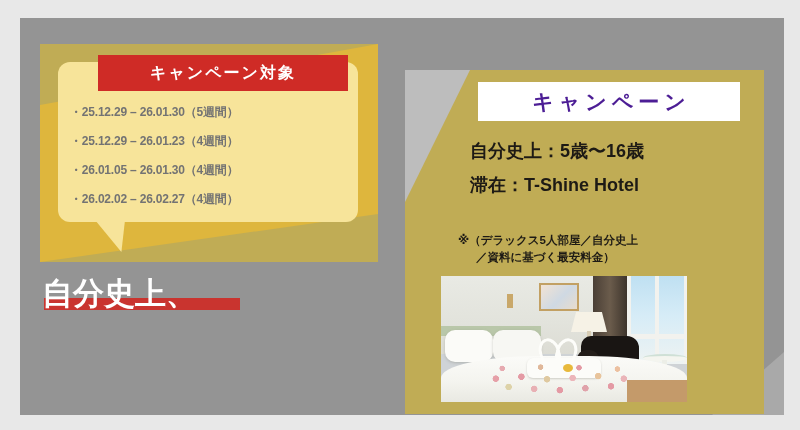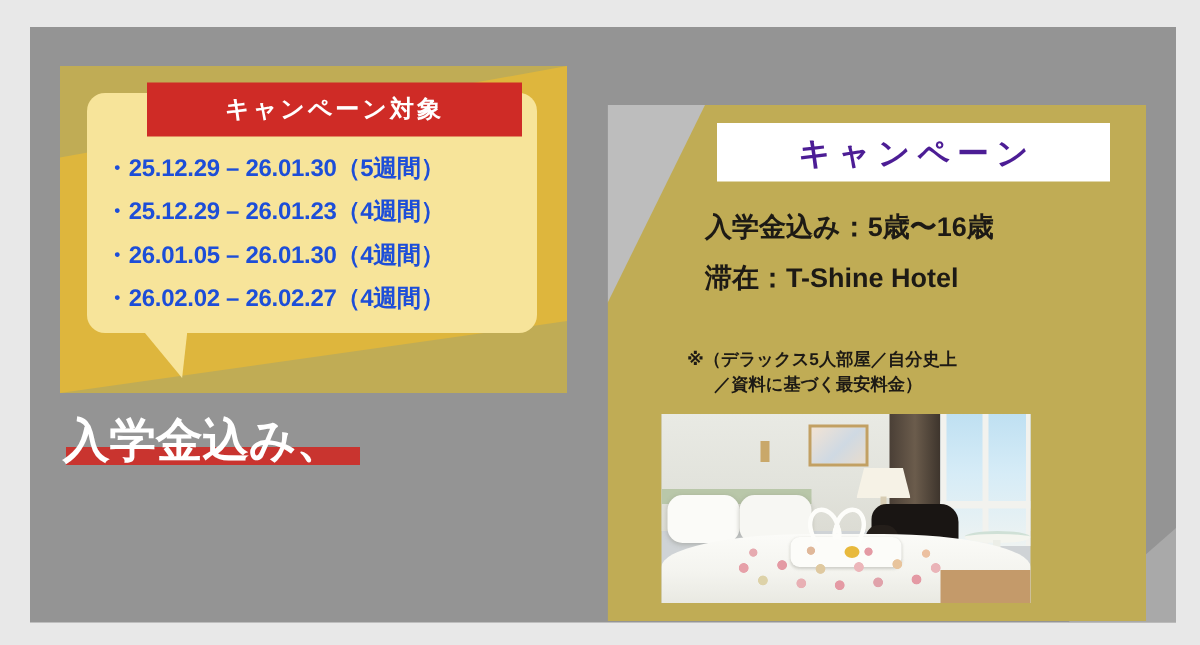--- a/index.html
+++ b/index.html
@@ -57,22 +57,22 @@
     color:#ffffff;
     font-size:16px;
     font-weight:bold;
     letter-spacing:2px;
   }
   .date-list {
     position:absolute; left:70px; top:98px;
     width:300px;
   }
   .date-item {
-    color:#1d4ed8;
-    font-size:16px;
+    color:#737373;
+    font-size:12px;
     font-weight:bold;
     line-height:29px;
     white-space:nowrap;
     letter-spacing:-0.2px;
   }
 
   
   .slogan {
     position:absolute; left:42px; top:272px;
     width:370px;
@@ -307,33 +307,33 @@
   <div class="date-list">
     <div class="date-item">・25.12.29 – 26.01.30（5週間）</div>
     <div class="date-item">・25.12.29 – 26.01.23（4週間）</div>
     <div class="date-item">・26.01.05 – 26.01.30（4週間）</div>
     <div class="date-item">・26.02.02 – 26.02.27（4週間）</div>
   </div>
 
   <div class="slogan">
     <div class="slogan-line">
       <span class="slogan-bar bar1"></span>
-      <span class="slogan-text">入学金込み、</span>
+      <span class="slogan-text">自分史上、</span>
     </div>
   </div>
 
   <div class="right-panel"></div>
   <div class="right-panel-notch"></div>
 
   <div class="white-banner">
     <span class="white-banner-text">キャンペーン</span>
   </div>
 
   <div class="info-list">
-    <div class="info-line">入学金込み：5歳〜16歳</div>
+    <div class="info-line">自分史上：5歳〜16歳</div>
     <div class="info-line">滞在：T-Shine Hotel</div>
   </div>
 
   <div class="note">
     <div>※（デラックス5人部屋／自分史上</div>
     <div class="note-l2">／資料に基づく最安料金）</div>
   </div>
 
   <div class="photo">
     <div class="p-wall"></div>

